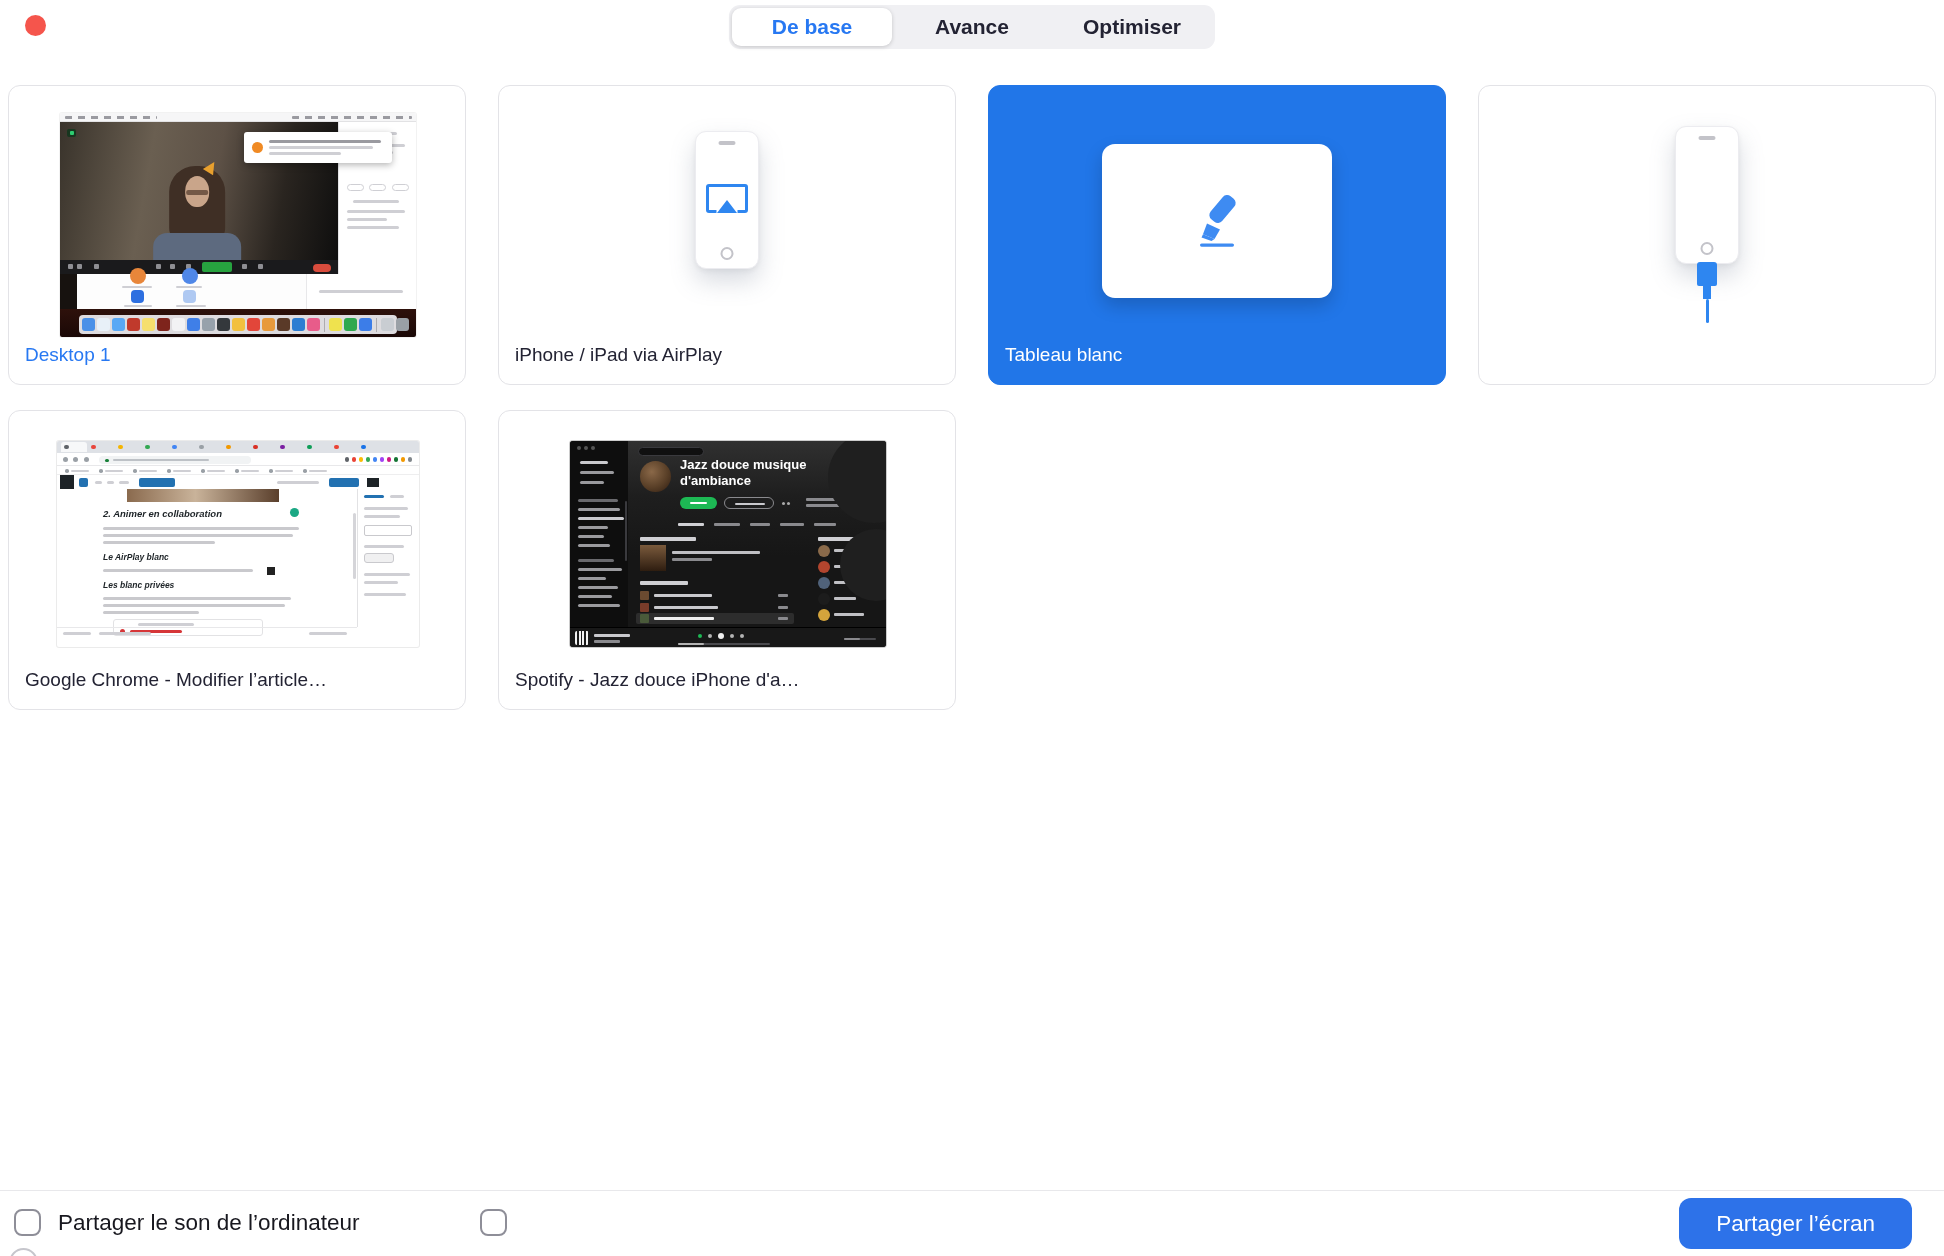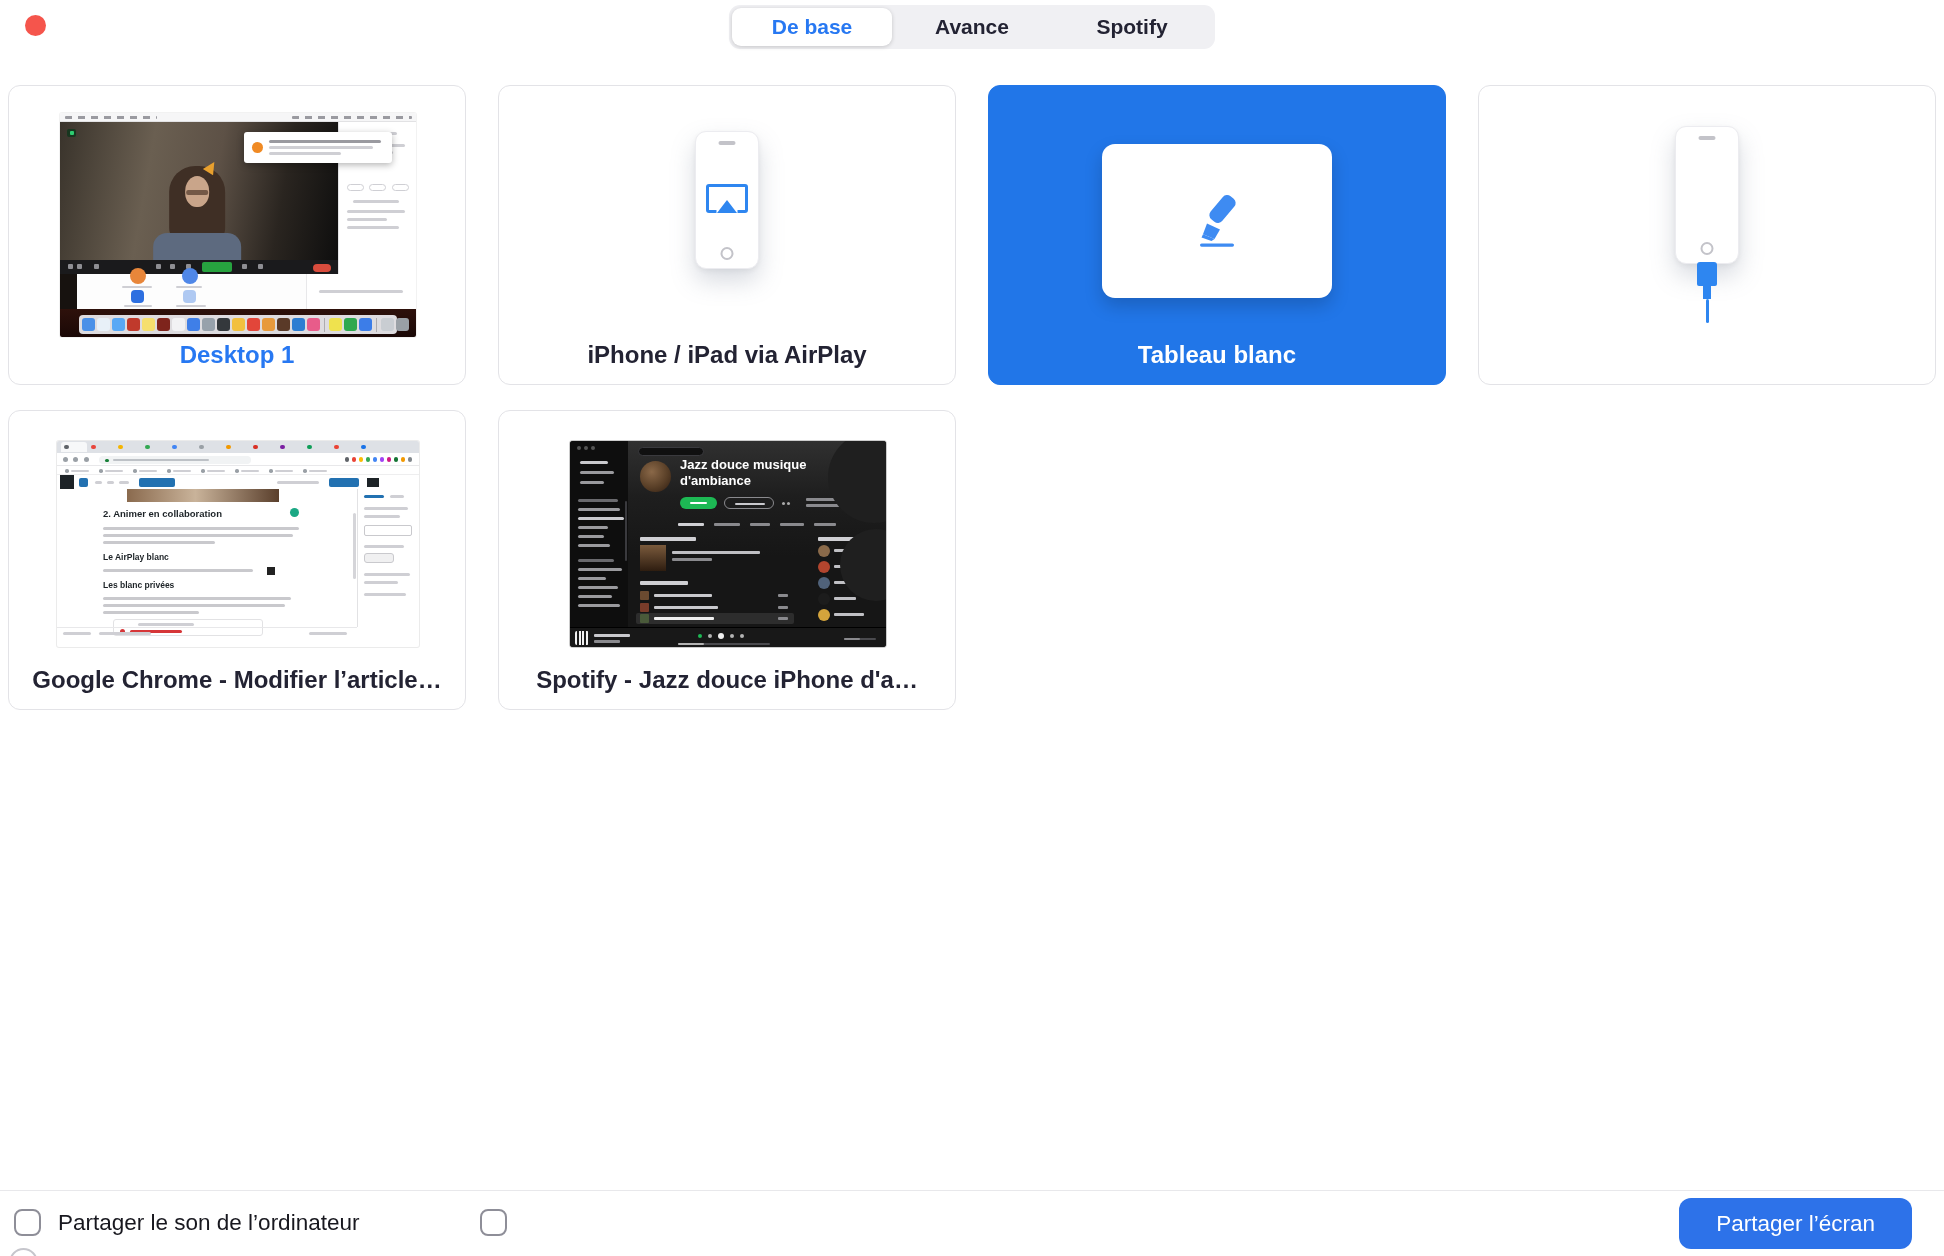--- a/index.html
+++ b/index.html
@@ -13,21 +13,21 @@
             display:flex; background:#F0F0F3; border-radius:11px; padding:3px; }
   .seg { min-width:160px; padding:0 18px; height:38px; line-height:38px; text-align:center;
          font-size:21px; font-weight:700; color:#232333; border-radius:9px; cursor:default; }
   .seg.active { background:#fff; color:#2778F2; box-shadow:0 1px 4px rgba(0,0,0,.18); }
 
   
   #grid { position:absolute; left:8px; top:85px; display:grid;
           grid-template-columns:repeat(4,458px); grid-auto-rows:300px; column-gap:32px; row-gap:25px; }
   .tile { position:relative; background:#fff; border:1px solid #E3E3E7; border-radius:12px; }
   .tile-label { position:absolute; left:0; right:0; bottom:14px; height:30px; line-height:30px;
-                text-align:center; font-size:24px; font-weight:700; color:#232333;
+                text-align:left; font-size:19px; font-weight:400; color:#232333;
                 white-space:nowrap; overflow:hidden; text-overflow:ellipsis; padding:0 16px; }
   #tile-desktop .tile-label { color:#2778F2; }
   #tile-whiteboard { background:#2176E8; border-color:#2176E8; }
   #tile-whiteboard .tile-label { color:#fff; }
 
   
   .wb-card { position:absolute; left:50%; top:58px; transform:translateX(-50%);
              width:230px; height:154px; background:#fff; border-radius:13px;
              box-shadow:0 8px 18px rgba(0,0,0,.18); display:flex; align-items:center; justify-content:center; }
 
@@ -122,21 +122,21 @@
   .omnibox { position:absolute; left:42px; top:2.5px; width:152px; height:8.5px; background:#F1F3F4;
              border-radius:5px; }
   .ext { position:absolute; top:4px; width:4.5px; height:4.5px; border-radius:50%; }
   .ct-bm { position:absolute; left:0; top:25px; width:362px; height:9px; background:#fff;
            border-bottom:1px solid #EEEEEF; }
   .bm { position:absolute; top:3px; width:3.5px; height:3.5px; border-radius:50%; background:#9AA0A6; }
   .ct-wp { position:absolute; left:0; top:34px; width:362px; height:14px; background:#fff; }
   .wp-logo { position:absolute; left:3px; top:0; width:14px; height:14px; background:#1D2327; }
   .wp-blue { position:absolute; background:#2271B1; border-radius:2px; }
   .ct-body { position:absolute; left:0; top:48px; width:362px; height:148px; background:#fff; }
-  .ct-article { position:absolute; left:46px; top:0; width:198px; height:148px; }
+  .ct-article { position:absolute; left:46px; top:0; width:198px; height:148px;font-style:italic; }
   .ct-h { font-weight:700; color:#1D2327; line-height:1.1; white-space:nowrap; }
   .pb { position:absolute; height:3px; background:#C9C9CD; border-radius:1.5px; }
   .ct-side { position:absolute; right:0; top:0; width:62px; height:138px; background:#fff;
              border-left:1px solid #E2E2E4; }
   .ct-status { position:absolute; left:0; bottom:0; width:300px; height:10px; border-top:1px solid #E8E8EA; }
 
   
   #sp { left:71px; top:30px; width:316px; height:206px; background:#161616; border-radius:3px;
         box-shadow:0 0 0 1px rgba(0,0,0,.2); }
   .sp-side { position:absolute; left:0; top:0; width:58px; height:186px; background:#0E0E0E; }
@@ -173,21 +173,21 @@
           background:#fff; border:2px solid #C6C6CC; }
 </style>
 </head>
 <body>
 
 <div id="close-dot"></div>
 
 <div id="segbar">
   <div class="seg active">De base</div>
   <div class="seg">Avance</div>
-  <div class="seg">Spotify</div>
+  <div class="seg">Optimiser</div>
 </div>
 
 <div id="grid">
 
   <div class="tile" id="tile-desktop">
     <div class="thumb" id="dt">
       <div class="dt-menubar">
         <span class="mb-seg" style="left:5px;width:92px;"></span>
         <span class="mb-seg" style="right:4px;width:120px;"></span>
       </div>

